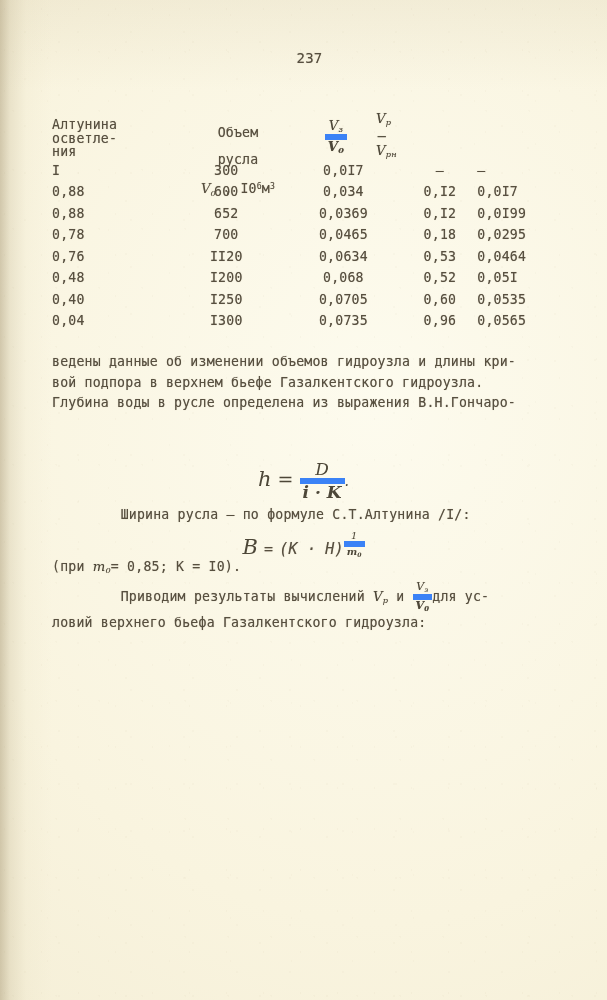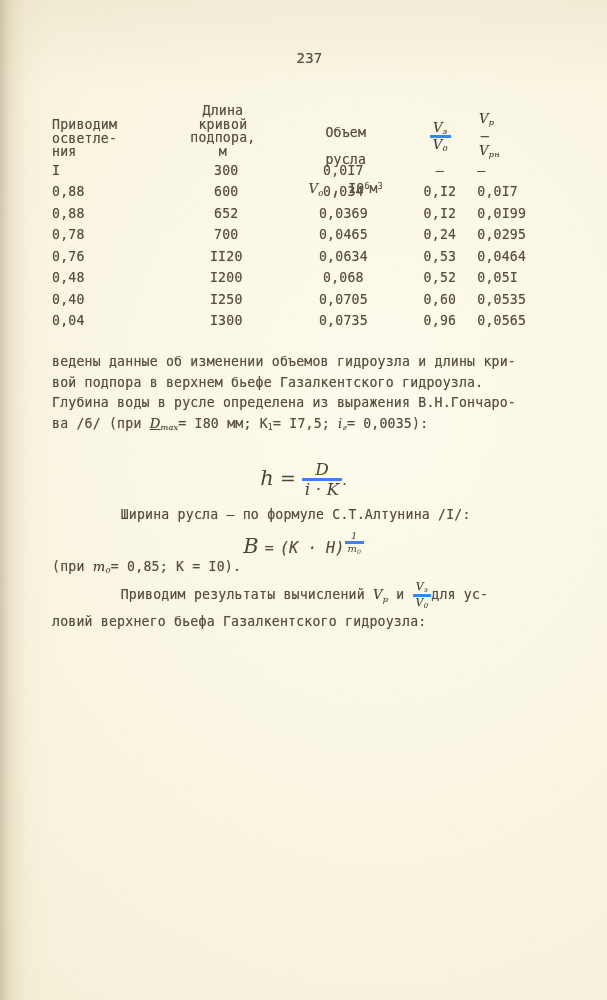--- a/index.html
+++ b/index.html
@@ -110,21 +110,21 @@
   .sup  { font-size: .62em; vertical-align: .52em; }
 
   .frac {
     display: inline-flex;
     flex-direction: column;
     align-items: center;
     vertical-align: middle;
     line-height: 1.02;
   }
   .frac .num { padding: 0 3px; }
-  .frac .den { padding: 0 3px; border-top: 3px solid #3b82f6; }
+  .frac .den { padding: 0 3px; border-top: 6px solid #3b82f6; font-weight: bold; }
 
   
   .para {
     position: absolute;
     left: 52px;
     width: 500px;
     font-size: 13.2px;
     line-height: 20.6px;
   }
   .indent { display: inline-block; width: 5.2em; }
@@ -151,28 +151,24 @@
   <div id="paper-texture"></div>
   <div id="grain"></div>
 
   <div id="content">
 
     <div id="page-number" class="tw">237</div>
 
     <div id="data-table" class="tw">
 
       <div class="thead">
-        <div class="cell c1">Приводим
+        <div class="cell c1">Алтунина
 осветле-
 ния</div>
 
-        <div class="cell c2">Длина
-кривой
-подпора,
-м</div>
 
         <div class="cell c3">
           <span>Объем</span><br>
           <span>русла</span><br>
           <span class="vsym">V</span><span class="vsym sub">0</span><span> , </span><span>I0</span><span class="sup">6</span><span>м</span><span class="sup">3</span>
         </div>
 
         <div class="cell c4">
           <span class="frac ink">
             <span class="num"><span>V</span><span class="sub">з</span></span>
@@ -206,21 +202,21 @@
             <div class="cell c1">0,88</div>
             <div class="cell c2">652</div>
             <div class="cell c3">0,0369</div>
             <div class="cell c4">0,I2</div>
             <div class="cell c5">0,0I99</div>
           </div>
           <div class="trow">
             <div class="cell c1">0,78</div>
             <div class="cell c2">700</div>
             <div class="cell c3">0,0465</div>
-            <div class="cell c4">0,24</div>
+            <div class="cell c4">0,18</div>
             <div class="cell c5">0,0295</div>
           </div>
           <div class="trow">
             <div class="cell c1">0,76</div>
             <div class="cell c2">II20</div>
             <div class="cell c3">0,0634</div>
             <div class="cell c4">0,53</div>
             <div class="cell c5">0,0464</div>
           </div>
           <div class="trow">
@@ -244,21 +240,20 @@
             <div class="cell c4">0,96</div>
             <div class="cell c5">0,0565</div>
           </div>
         </div>
     </div>
 
     <div class="para tw" style="top:352px">
       <div>ведены данные об изменении объемов гидроузла и длины кри-</div>
       <div>вой подпора в верхнем бьефе Газалкентского гидроузла.</div>
       <div>Глубина воды в русле определена из выражения В.Н.Гончаро-</div>
-      <div><span>ва /6/ (при </span><span class="ink" style="text-decoration:underline">D</span><span class="ink sub">max</span><span>= I80 мм; К</span><span class="sub">1</span><span>= I7,5;  </span><span class="ink">i</span><span class="ink sub">г</span><span>= 0,0035):</span></div>
     </div>
 
     <div class="formula ink" style="top:461px">
       <span class="big">h</span>
       <span>=</span>
       <span class="frac" style="font-size:17px">
         <span class="num">D</span>
         <span class="den">i · K</span>
       </span><span style="font-size:14px">.</span>
     </div>

